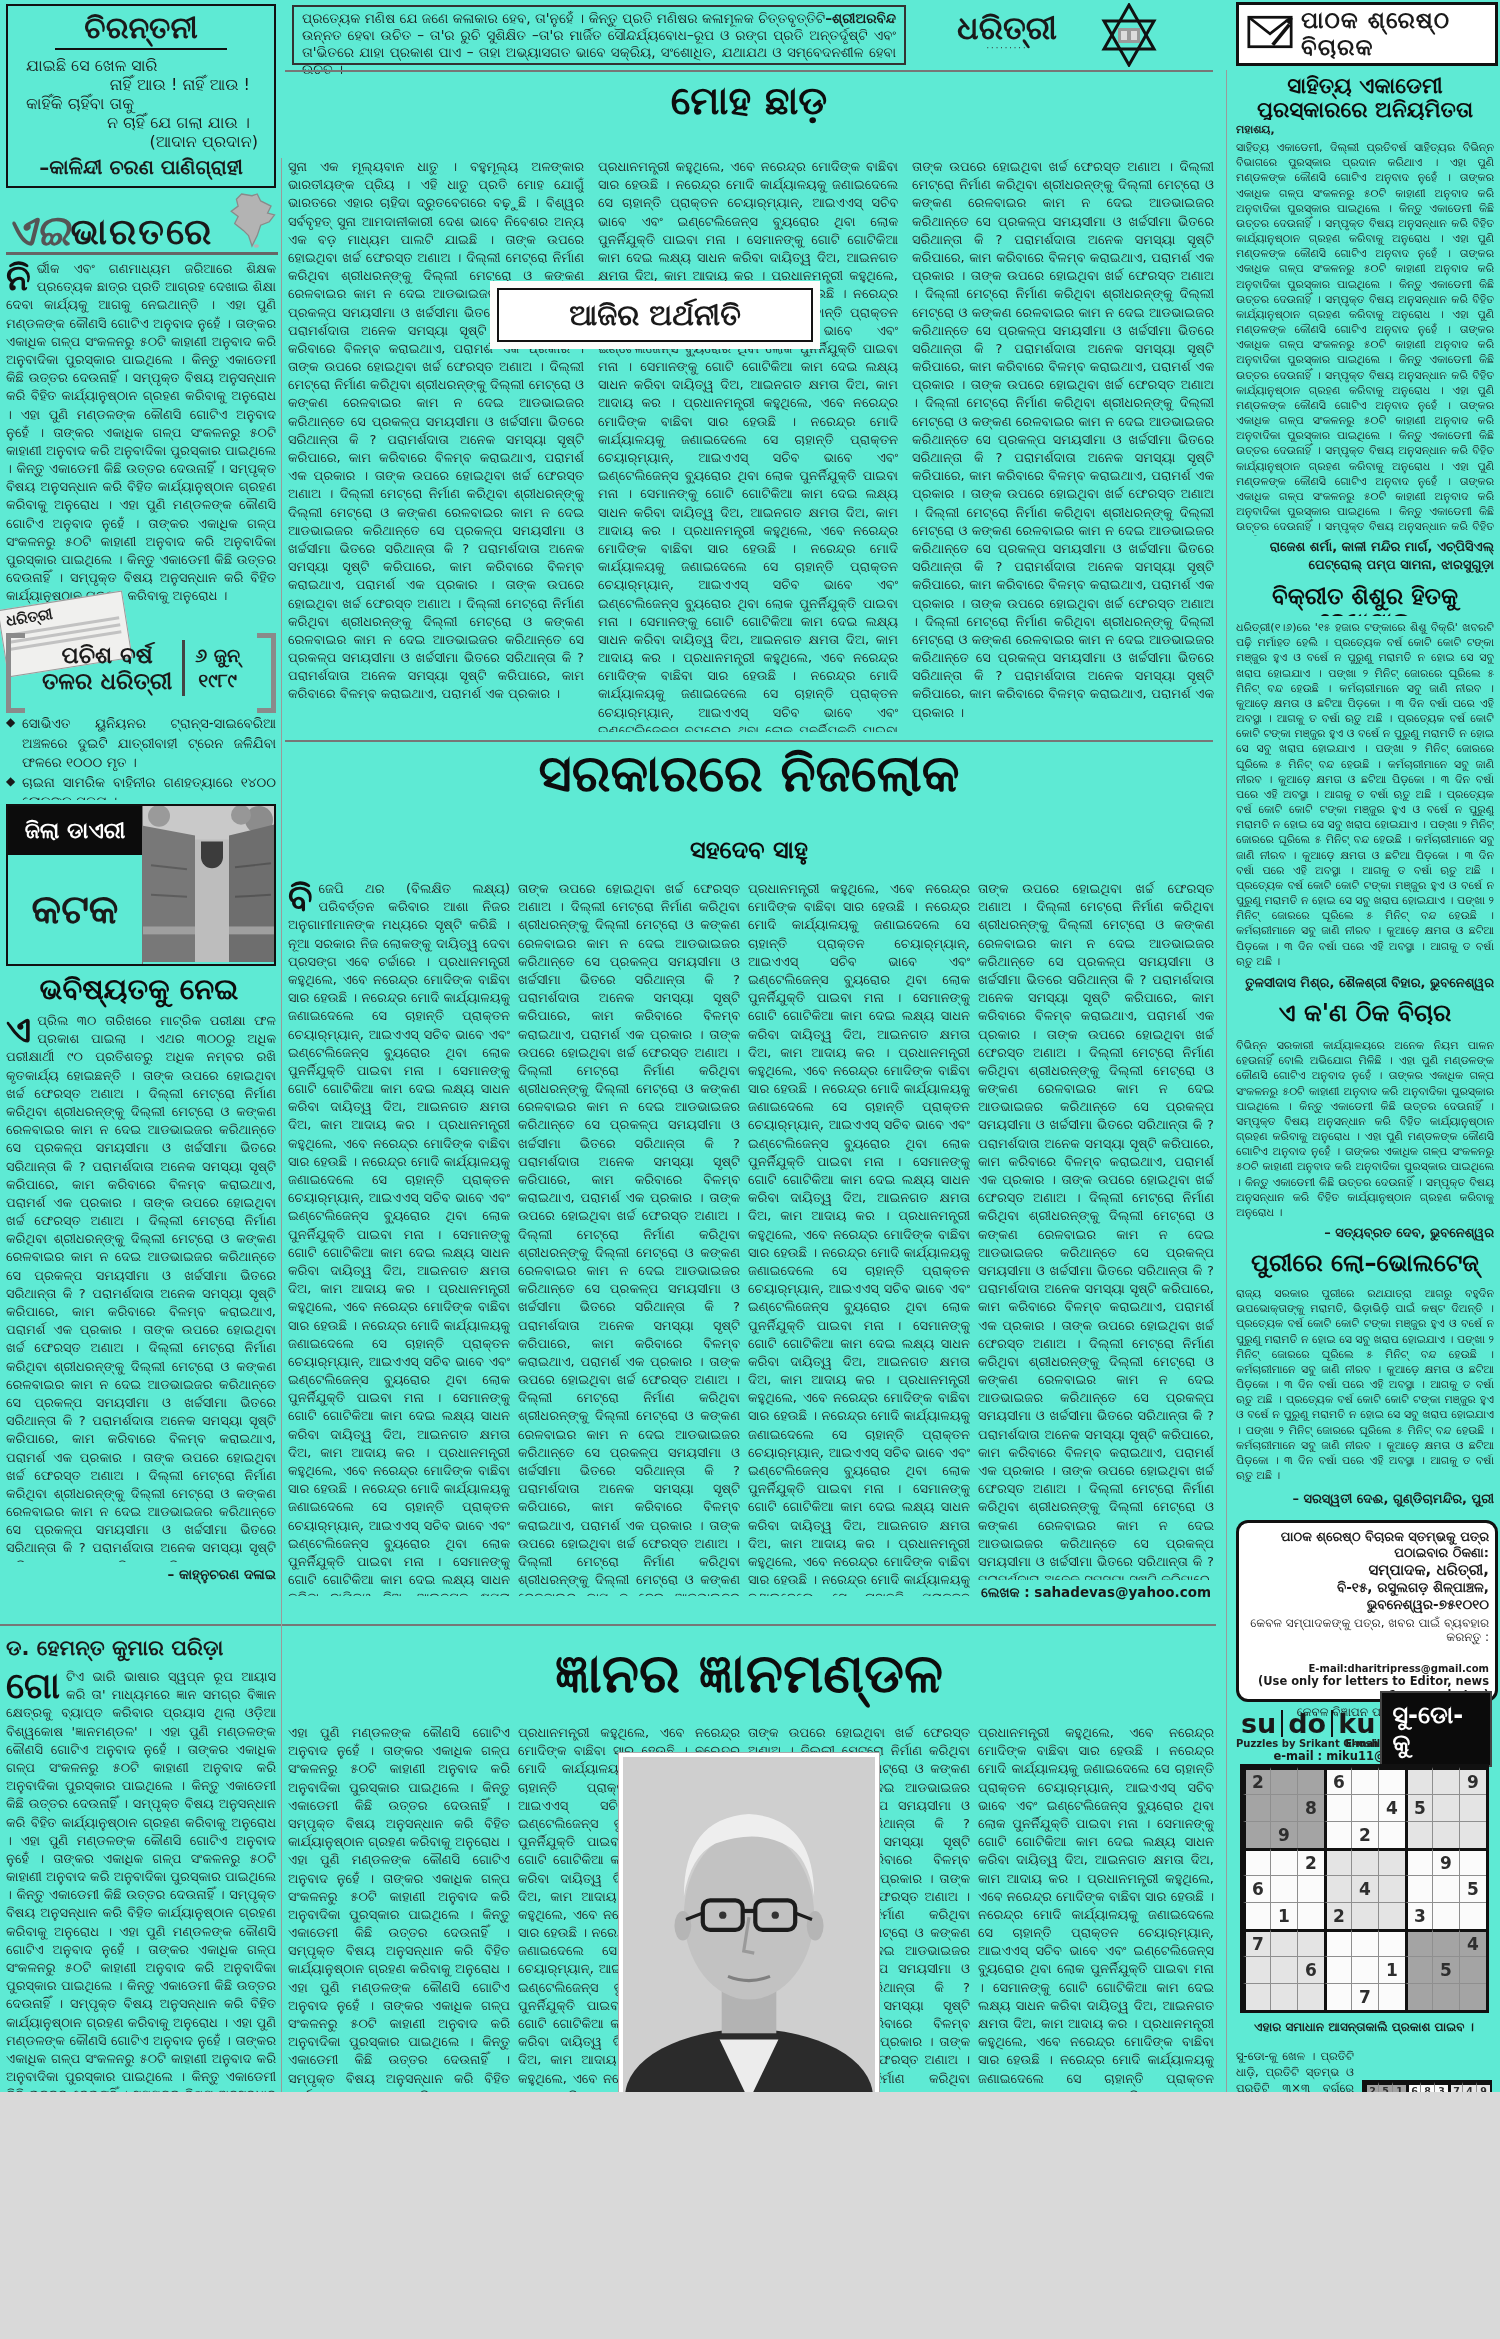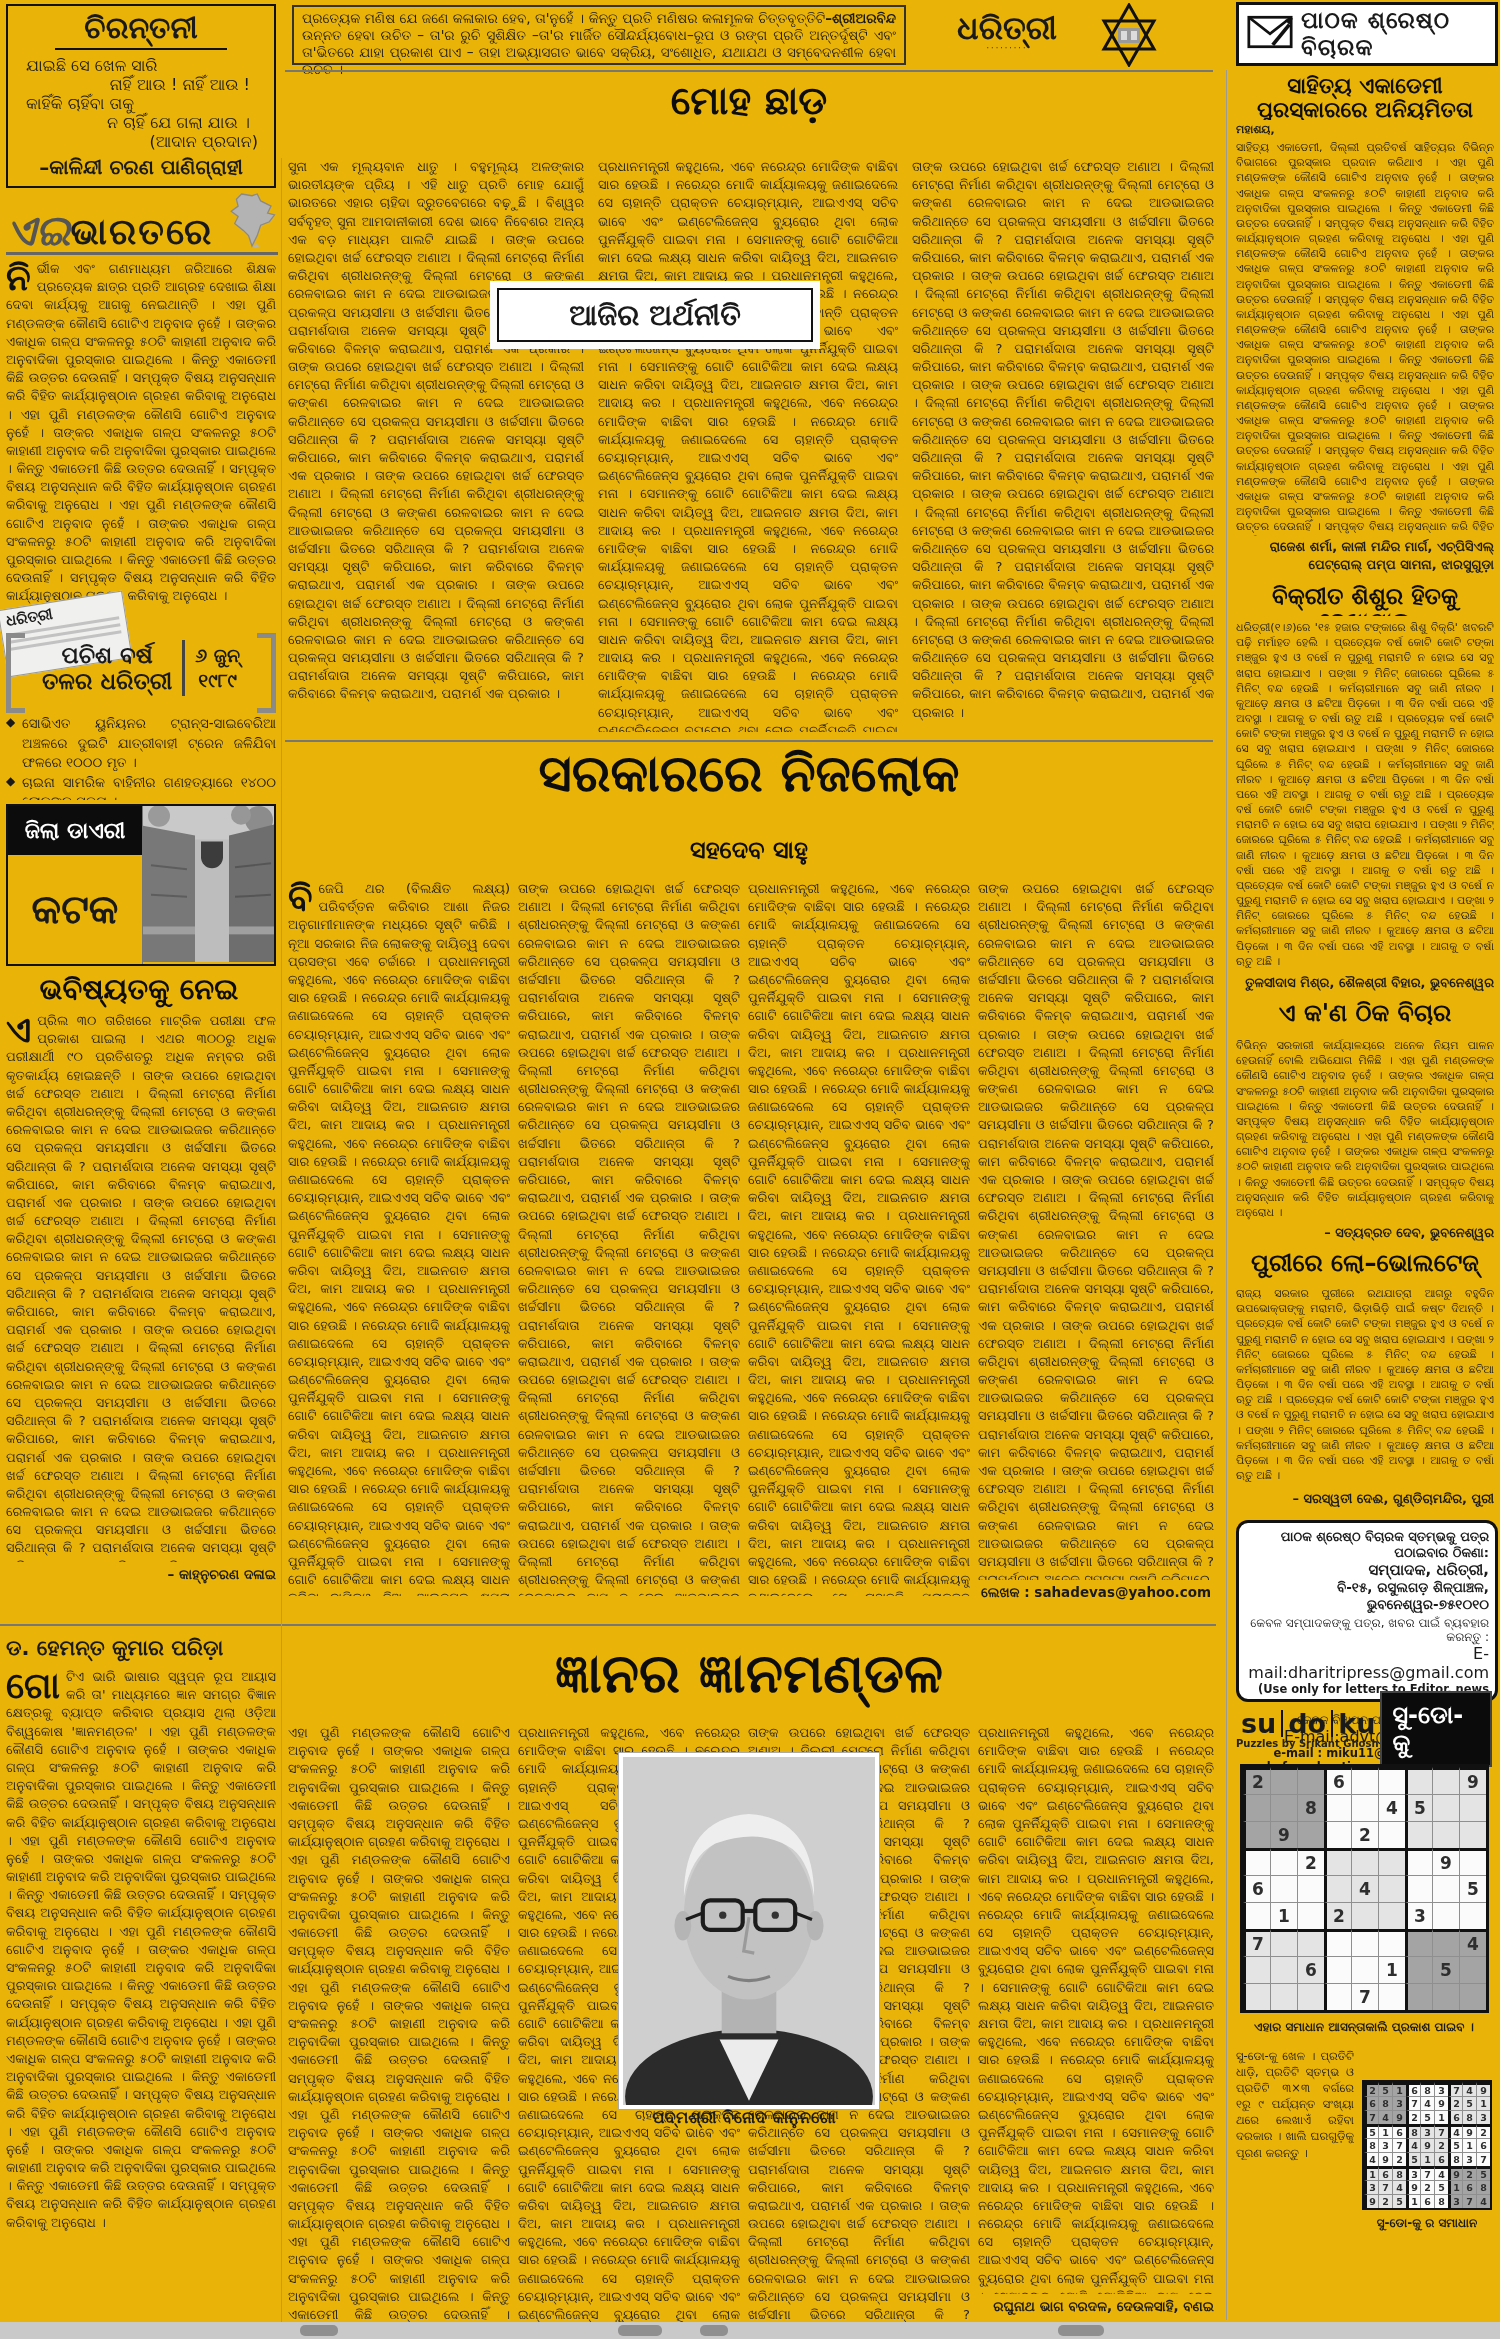--- a/index.html
+++ b/index.html
@@ -1,16 +1,16 @@
 <!DOCTYPE html>
 <html><head>
 <meta charset="utf-8">
 <style>
   html,body{margin:0;padding:0;background:#d9d9d9;}
-  #page{position:relative;width:1500px;height:2339px;background:#eab308;margin:0 auto;
+  #page{position:relative;width:1500px;height:2092px;background:#5eead4;margin:0 auto;
         font-family:"DejaVu Sans","Liberation Sans",sans-serif;color:#1a1a1a;overflow:hidden;}
   .abs{position:absolute;}
   .col{position:absolute;text-align:justify;font-size:13px;line-height:1.4;overflow:hidden;color:#222;}
   .dc{float:left;font-size:36px;line-height:.9;font-weight:bold;margin:2px 6px 0 0;color:#111;}
   .sign{position:absolute;font-weight:bold;text-align:right;font-size:13.5px;overflow:hidden;}
   .hc{position:absolute;text-align:center;font-weight:bold;color:#0d0d0d;overflow:hidden;}
   .rule{position:absolute;background:#777;}
   .vrule{position:absolute;background:#9a9a9a;}
   
   .chi-box{border:2px solid #111;padding:4px 10px;text-align:center;}
@@ -56,21 +56,21 @@
            font-size:29px;font-weight:bold;box-shadow:0 0 0 7px #fcfcfa;}
   
   .lt-head{position:absolute;left:1236px;width:258px;text-align:center;font-weight:bold;font-size:21.5px;line-height:1.1;overflow:hidden;color:#0d0d0d;}
   .lt-body{position:absolute;left:1236px;width:258px;text-align:justify;font-size:11px;line-height:1.38;overflow:hidden;}
   .lt-sign{position:absolute;left:1236px;width:258px;text-align:right;font-weight:bold;font-size:13px;line-height:1.35;overflow:hidden;}
   .addr-box{border:3px solid #111;border-radius:12px;padding:6px 6px;text-align:right;background:#fff;}
   .addr-box .a1{font-size:13px;font-weight:bold;}
   .addr-box .a2{font-size:15px;font-weight:bold;}
   .addr-box .a3{font-size:13.5px;font-weight:bold;}
   .addr-box .a4{font-size:12px;margin-top:3px;}
-  .addr-box .am{font-size:16px;font-weight:normal;}
+  .addr-box .am{font-size:10px;font-weight:bold;margin-top:19px;}
   .addr-box .an{font-size:11.5px;font-weight:bold;}
   
   .sud-brand{display:flex;align-items:center;justify-content:space-between;}
   .sud-latin{line-height:1;}
   .sud-latin .parts{display:flex;align-items:center;font-size:27px;font-weight:bold;}
   .sud-latin .parts span{padding:0 5px;}
   .sud-latin .parts span + span{border-left:2px solid #111;}
   .sud-credit{font-size:10px;font-weight:bold;color:#222;margin-top:2px;}
   .sud-odia{background:#0b0b0b;color:#fff;font-size:24px;font-weight:bold;padding:8px 10px;border:2px solid #444;}
   .sudoku{display:grid;border:3px solid #111;background:#fff;}

